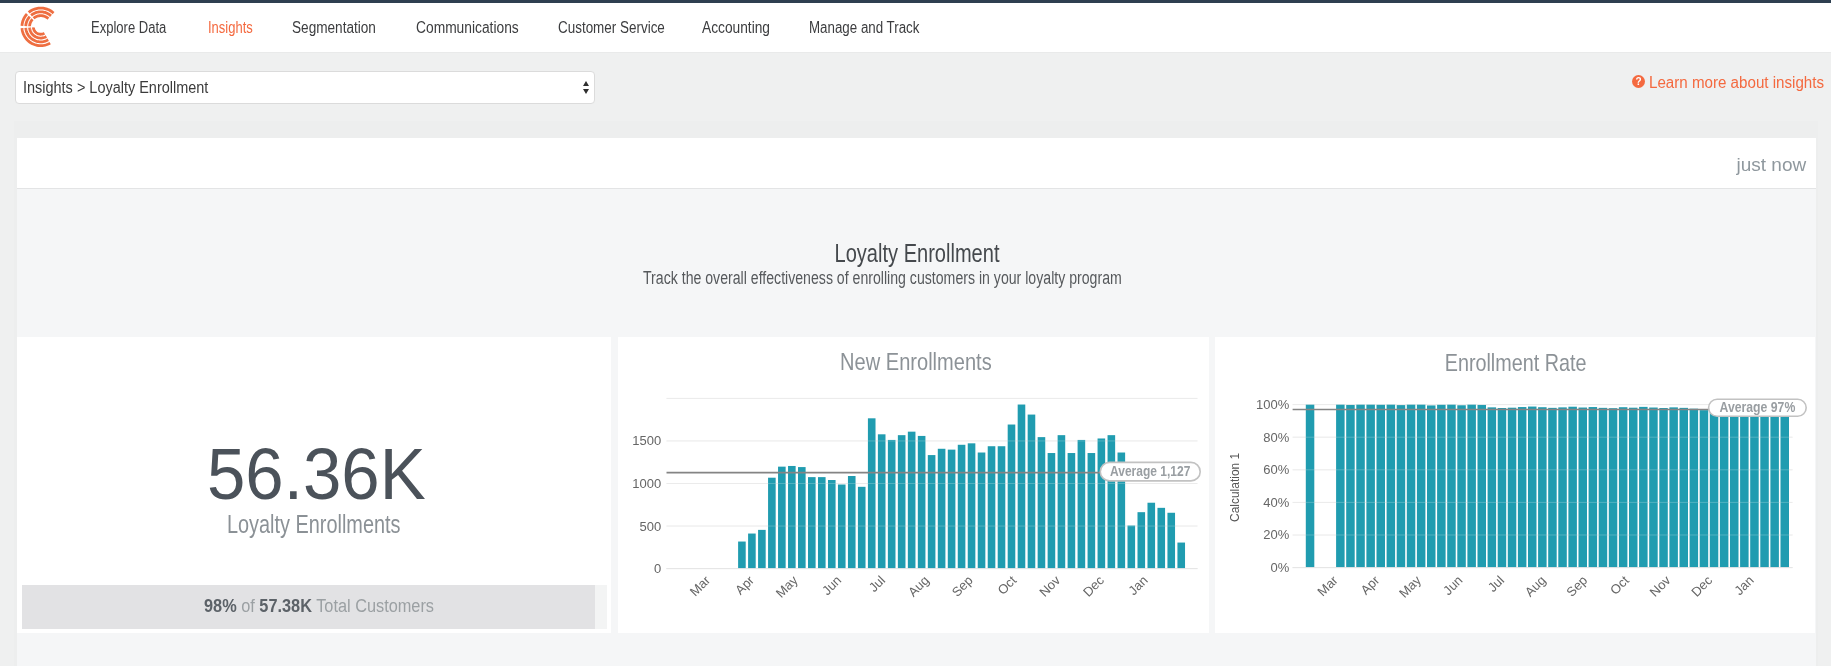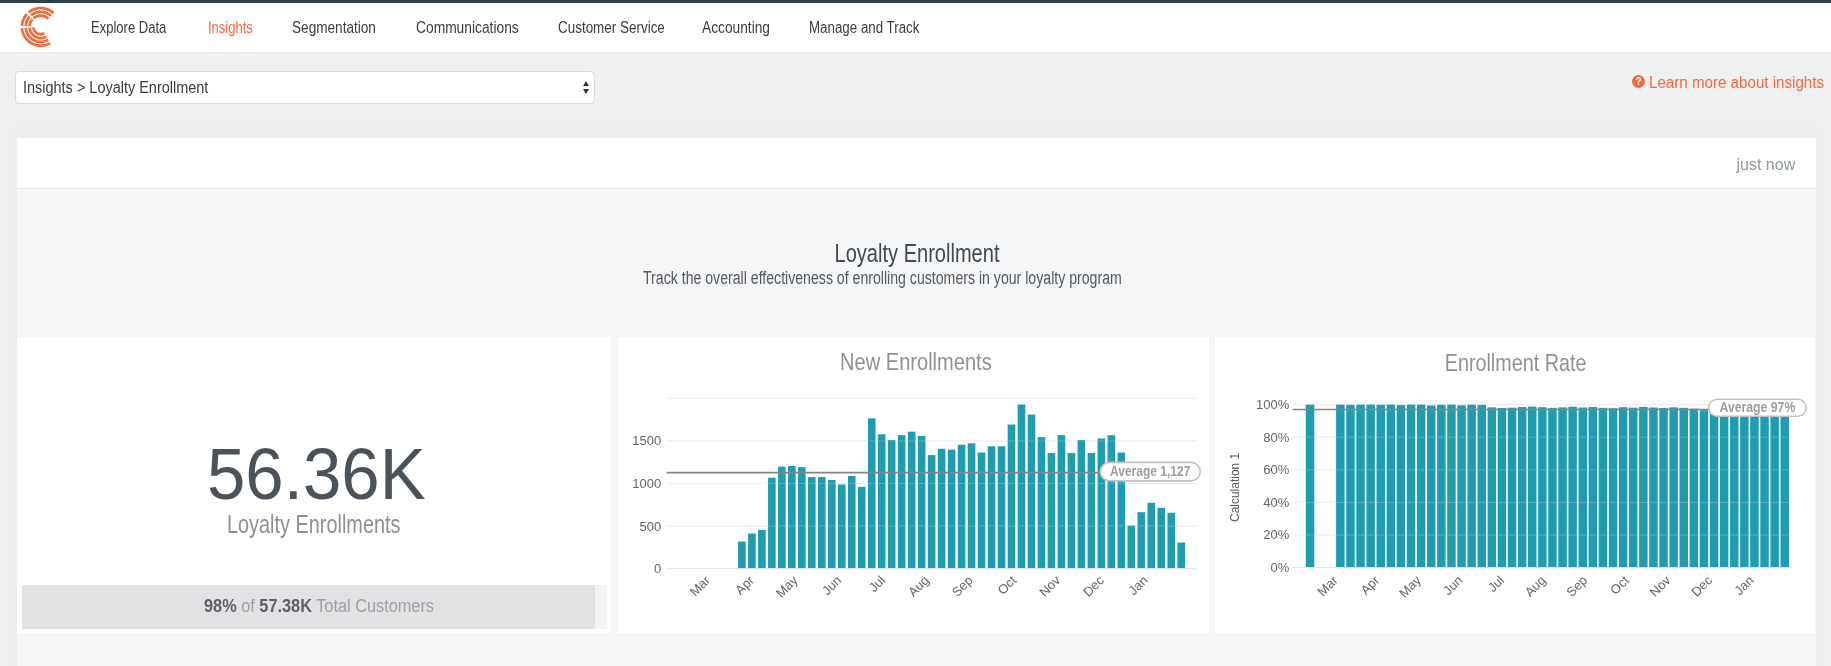--- a/index.html
+++ b/index.html
@@ -33,21 +33,21 @@
 <div style="position:absolute;left:583.3px;top:81.2px;width:0;height:0;border-left:3.6px solid transparent;border-right:3.6px solid transparent;border-bottom:5.4px solid #2f2f2f"></div>
 <div style="position:absolute;left:583.3px;top:88.5px;width:0;height:0;border-left:3.6px solid transparent;border-right:3.6px solid transparent;border-top:5.4px solid #2f2f2f"></div>
 
 <div style="position:absolute;left:1632px;top:75px;width:13px;height:13px;border-radius:50%;background:#f4693f;color:#fff;font-size:10px;font-weight:bold;text-align:center;line-height:13px">?</div>
 <div class="sx" style="left:1648.8px;top:73.5px;font-size:16px;line-height:17px;color:#f4693f;transform-origin:0 50%;transform:scaleX(0.9462)">Learn more about insights</div>
 
 <div style="position:absolute;left:13.5px;top:120.7px;width:1804.4px;height:545.3px;background:#edeeee"></div>
 <div style="position:absolute;left:16.5px;top:138px;width:1799px;height:528px;background:#f5f6f7"></div>
 
 <div style="position:absolute;left:16.5px;top:138px;width:1799px;height:50.5px;background:#ffffff;border-bottom:1px solid #e3e4e5"></div>
-<div class="sx" style="left:1736.5px;top:158px;font-size:16px;line-height:14px;color:#8f989e">just now</div>
+<div class="sx" style="left:1736.5px;top:158px;font-size:19px;line-height:14px;color:#8f989e">just now</div>
 
 <div class="sx" style="left:916.8px;top:239.5px;font-size:25px;line-height:26px;color:#45494d;transform-origin:50% 50%;transform:translateX(-50%) scaleX(0.8022)">Loyalty Enrollment</div>
 <div class="sx" style="left:643px;top:269px;font-size:18px;line-height:19px;color:#56595c;transform-origin:0 50%;transform:scaleX(0.7845)">Track the overall effectiveness of enrolling customers in your loyalty program</div>
 
 <div style="position:absolute;left:16.5px;top:337.4px;width:594px;height:295.6px;background:#fff"></div>
 <div style="position:absolute;left:617.5px;top:337.4px;width:591px;height:295.6px;background:#fff"></div>
 <div style="position:absolute;left:1215.4px;top:337.4px;width:600.1px;height:295.6px;background:#fff"></div>
 
 <div class="sx" style="left:207.3px;top:437.6px;font-size:72px;line-height:72px;color:#4b525a;transform-origin:0 50%;transform:scaleX(0.9583)">56.36K</div>
 <div class="sx" style="left:227.3px;top:510.5px;font-size:26px;line-height:27px;color:#8b9196;transform-origin:0 50%;transform:scaleX(0.7645)">Loyalty Enrollments</div>

